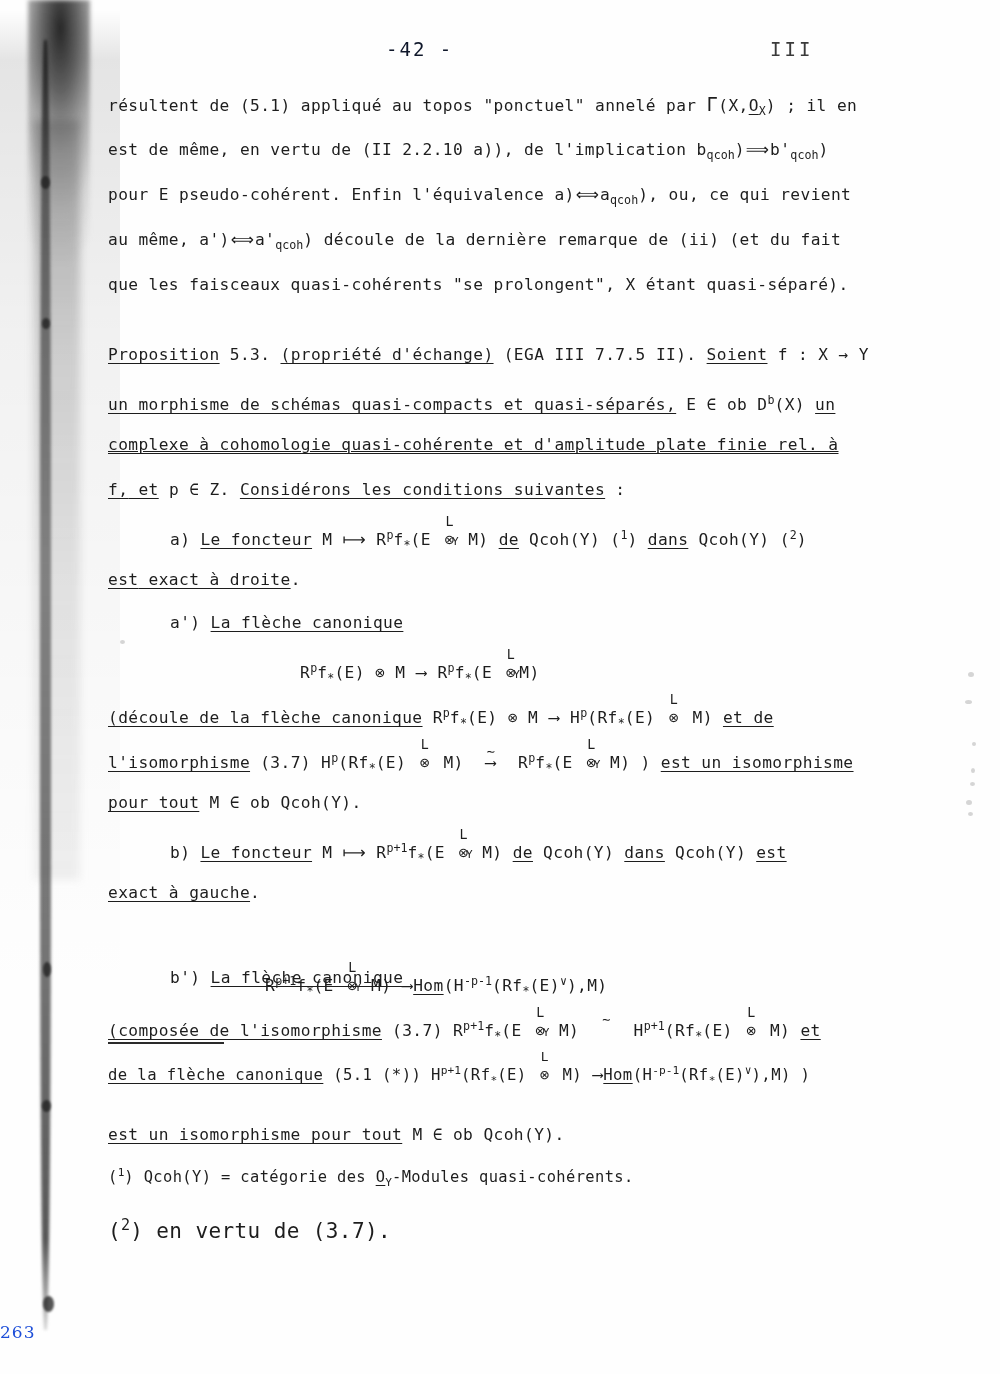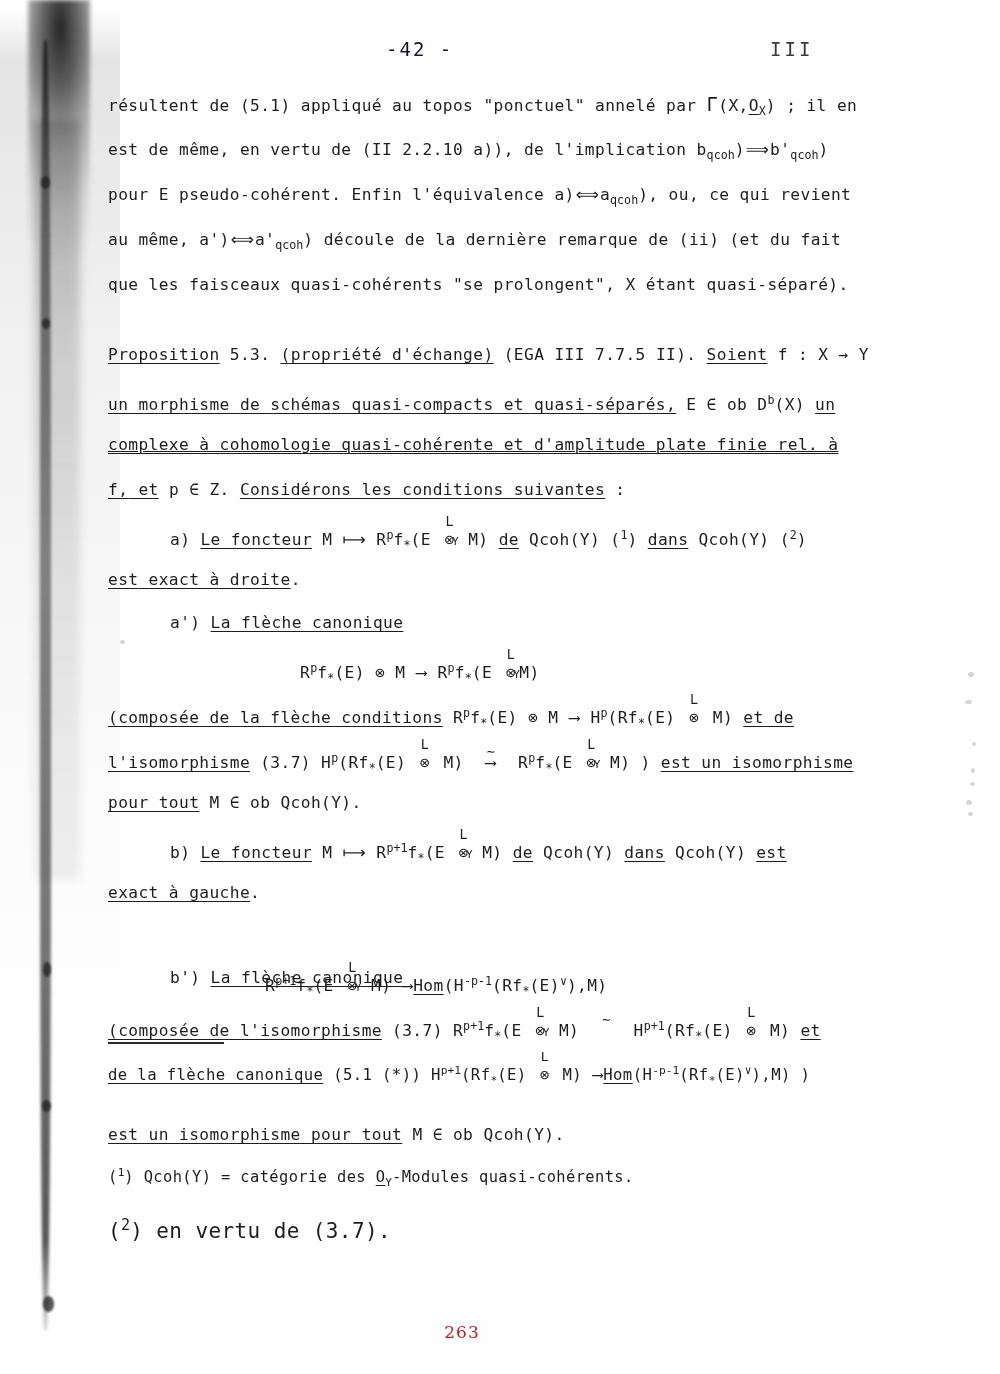--- a/index.html
+++ b/index.html
@@ -178,24 +178,24 @@
   .fn-rule {
     position: absolute;
     left: 108px; top: 1042px;
     width: 116px; height: 0;
     border-top: 2px solid #2a2a2a;
   }
   .folio-bottom {
     position: absolute;
     left: 0; top: 1322px;
     width: 924px;
-    text-align: center;
+    text-align: left;
     font-family: "DejaVu Serif", "Liberation Serif", serif;
     font-size: 17px;
-    color: #b91c1c;
+    color: #1d4ed8;
     letter-spacing: 1px;
   }
 </style>
 </head>
 <body>
 
 <div id="page">
 
   <div class="gutter-shadow"></div>
   <div class="gutter-dark"></div>
@@ -264,21 +264,21 @@
 
     <div class="ln ind1" style="top:613px;">
       <span>a') </span><u>La flèche canonique</u>
     </div>
 
     <div class="ln" style="top:658px;left:300px;">
       <span>R</span><sup>p</sup><span>f</span><sub>*</sub><span>(E) ⊗ M </span><span class="ar">⟶</span><span> R</span><sup>p</sup><span>f</span><sub>*</sub><span>(E </span><span class="dten"><span class="lab">L</span><span class="op">⊗</span><span class="sb">Y</span></span><span>M)</span>
     </div>
 
     <div class="ln" style="top:703px;">
-      <u>(composée de la flèche conditions</u><span> R</span><sup>p</sup><span>f</span><sub>*</sub><span>(E) ⊗ M </span><span class="ar">⟶</span><span> H</span><sup>p</sup><span>(Rf</span><sub>*</sub><span>(E) </span><span class="dten"><span class="lab">L</span><span class="op">⊗</span></span><span> M) </span><u>et de</u>
+      <u>(découle de la flèche canonique</u><span> R</span><sup>p</sup><span>f</span><sub>*</sub><span>(E) ⊗ M </span><span class="ar">⟶</span><span> H</span><sup>p</sup><span>(Rf</span><sub>*</sub><span>(E) </span><span class="dten"><span class="lab">L</span><span class="op">⊗</span></span><span> M) </span><u>et de</u>
     </div>
 
     <div class="ln" style="top:748px;">
       <u>l'isomorphisme</u><span> (3.7) H</span><sup>p</sup><span>(Rf</span><sub>*</sub><span>(E) </span><span class="dten"><span class="lab">L</span><span class="op">⊗</span></span><span> M) </span><span class="iso"><span class="tld">∼</span><span>⟶</span></span><span> R</span><sup>p</sup><span>f</span><sub>*</sub><span>(E </span><span class="dten"><span class="lab">L</span><span class="op">⊗</span><span class="sb">Y</span></span><span> M) ) </span><u>est un isomorphisme</u>
     </div>
 
     <div class="ln" style="top:793px;">
       <u>pour tout</u><span> M ∈ ob Qcoh(Y).</span>
     </div>
 

